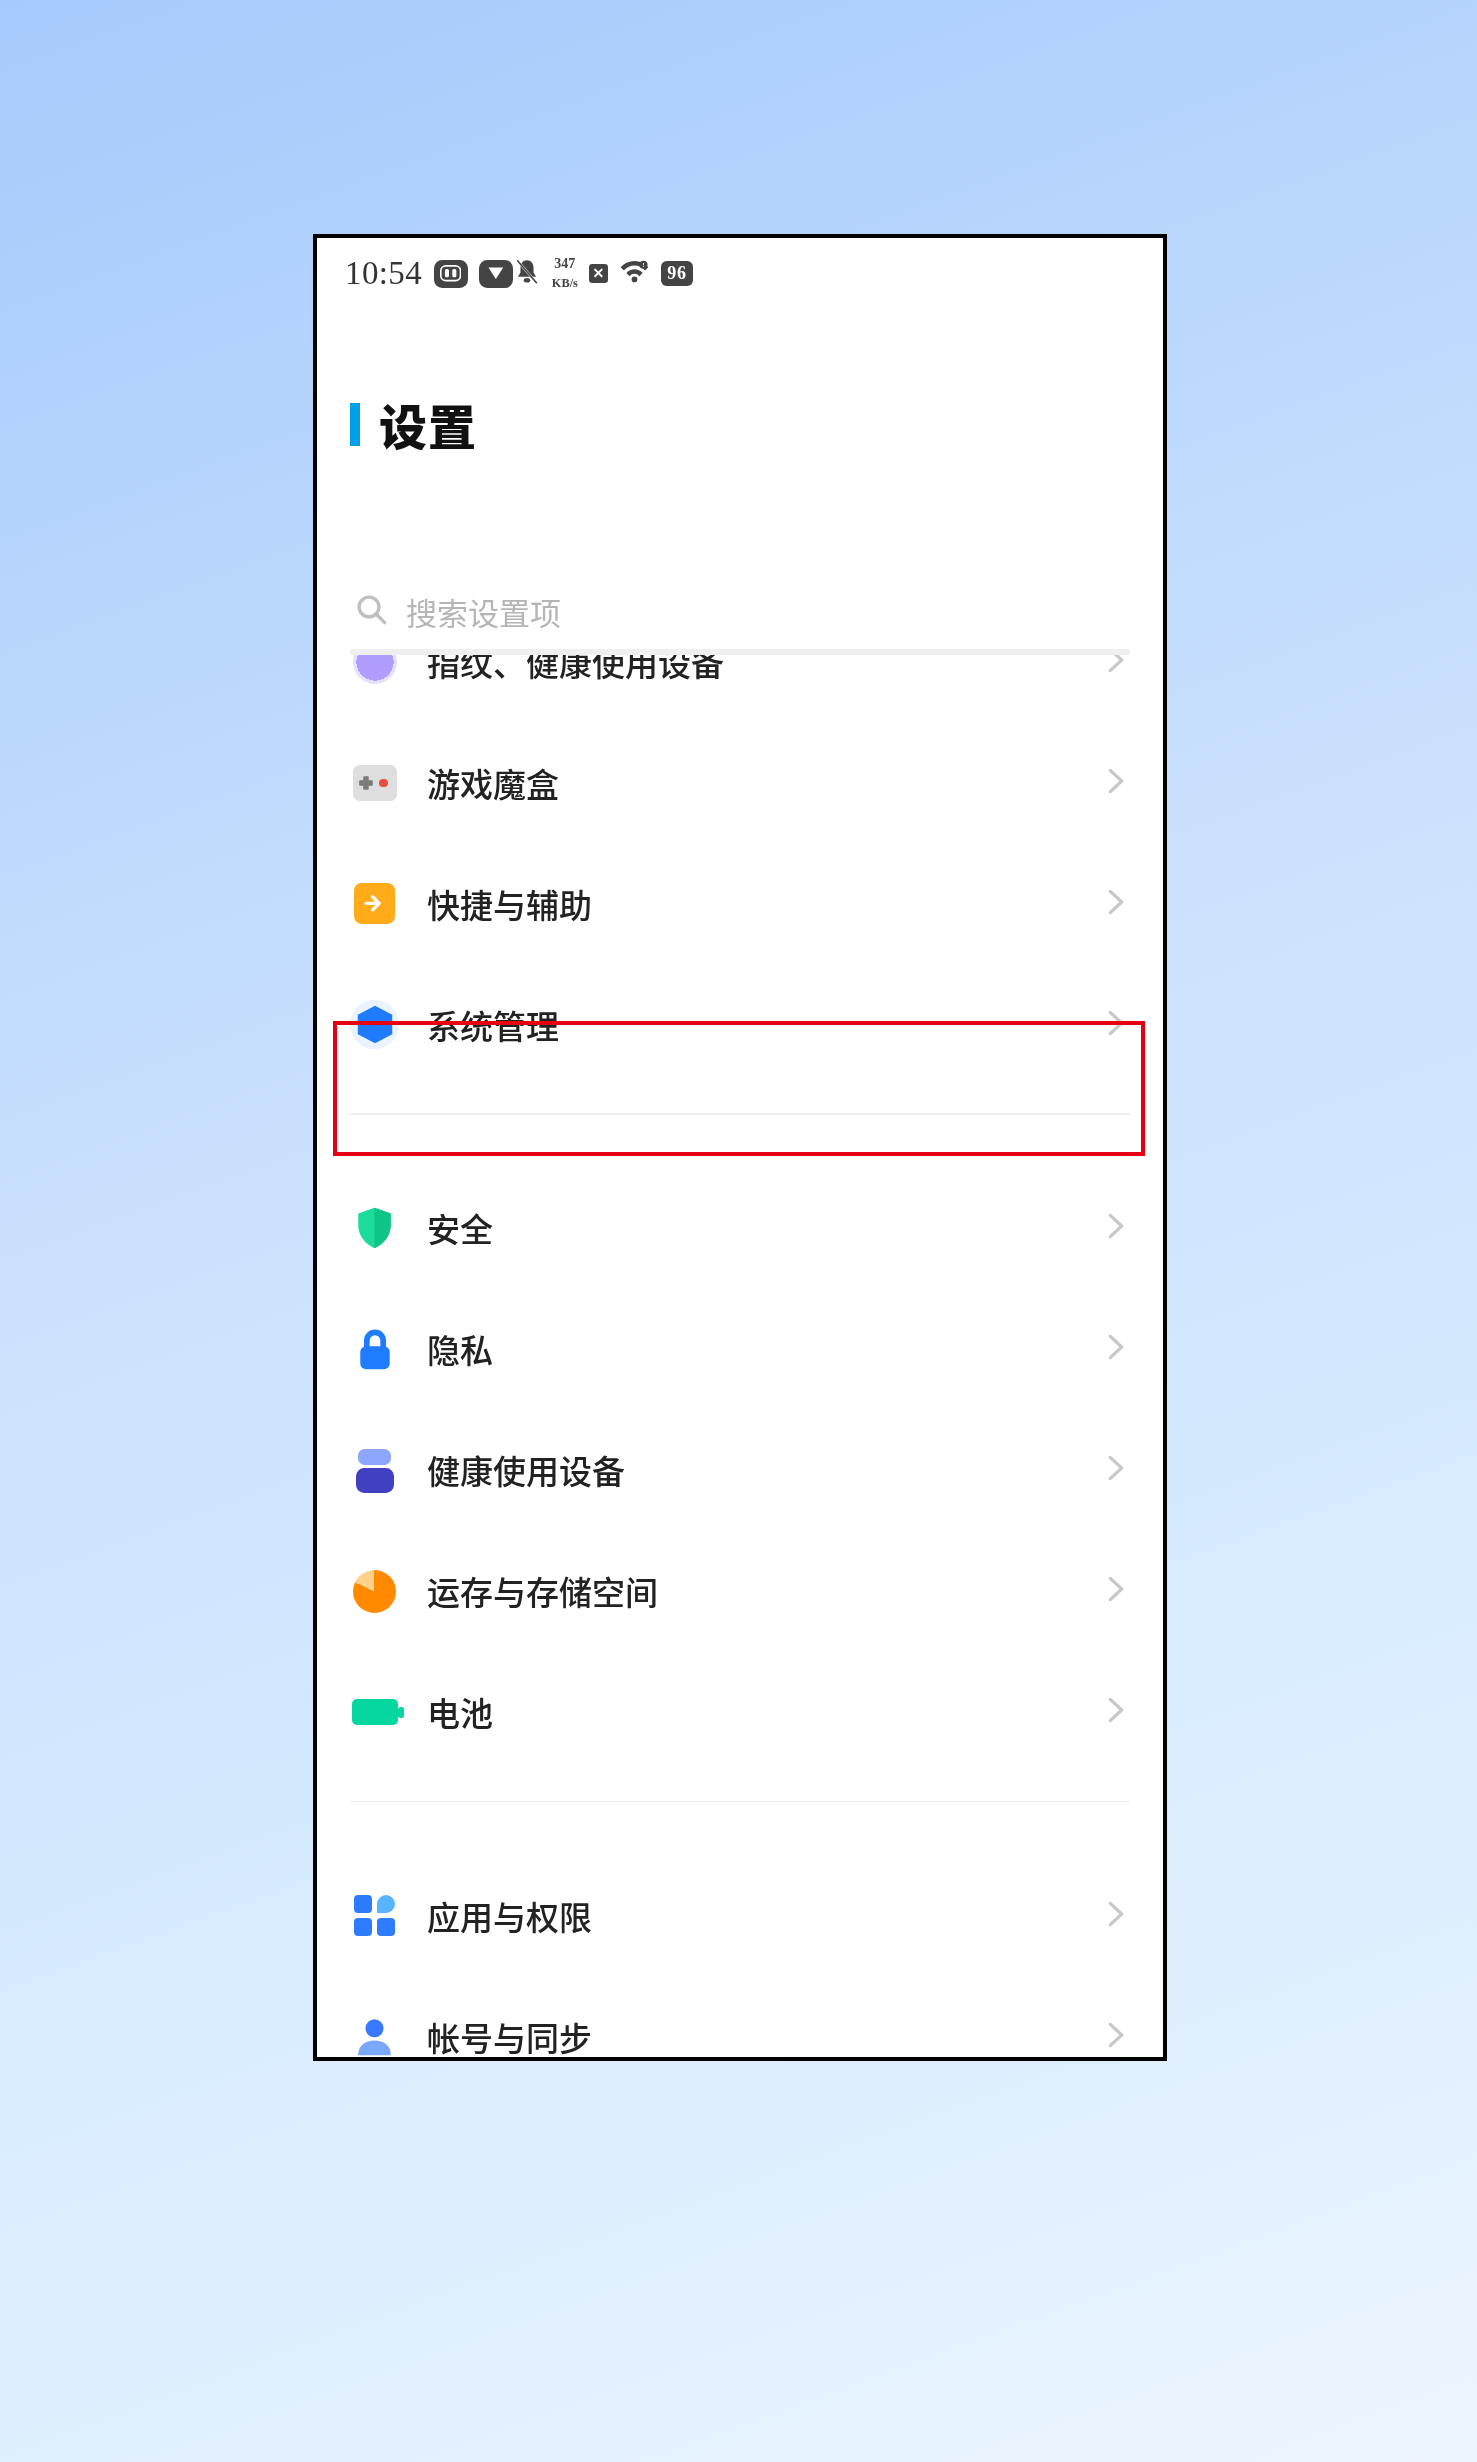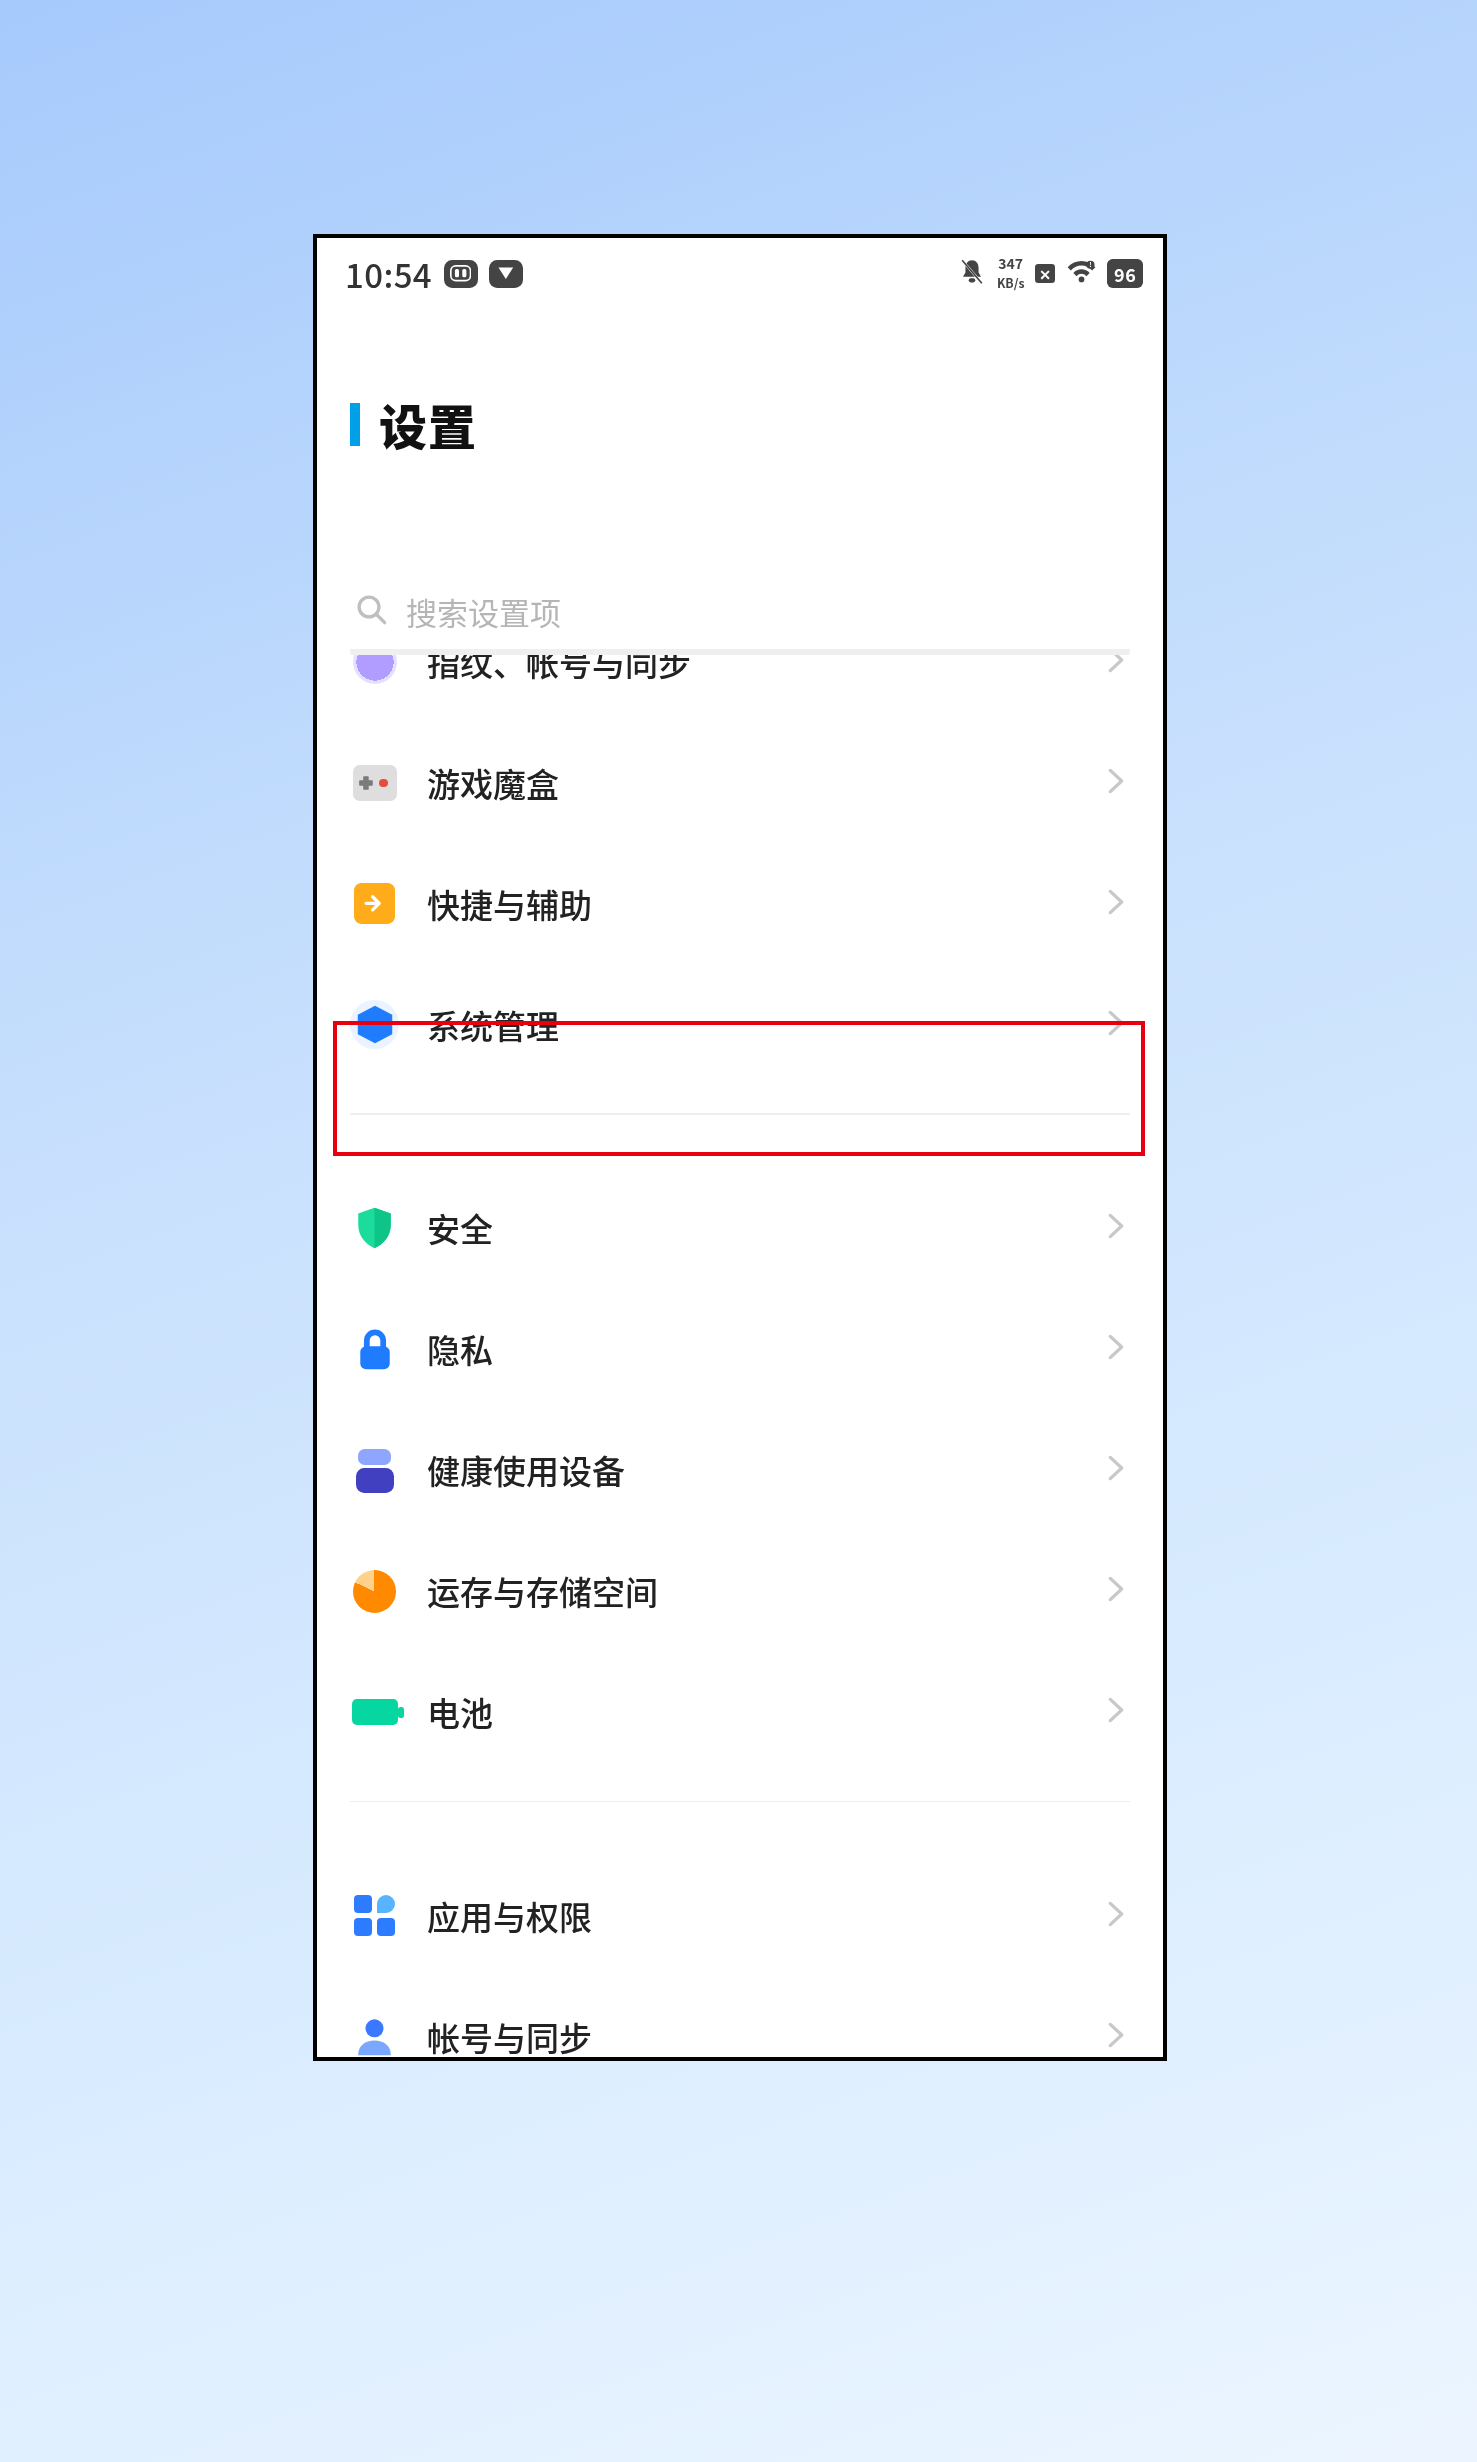--- a/index.html
+++ b/index.html
@@ -23,23 +23,23 @@
     border: 4.9px solid #000000;
     box-sizing: border-box;
     overflow: hidden;       
   }
 
   
   .status-bar {
     height: 71px;
     display: flex;
     align-items: center;
-    justify-content: space-between;
     padding: 0 19.7px 0 28px;
     color: #555;
+    font-family: Liberation Serif, serif;
   }
   .status-left {
     display: flex;
     align-items: center;
     gap: 11.5px;
   }
   .status-time {
     font-size: 33px;
     font-weight: 500;
     letter-spacing: 0.4px;
@@ -293,21 +293,21 @@
     </div>
   </div>
 
   <div class="list-area">
     <div class="list-inner">
 
       <div class="row">
         <span class="icon-slot">
           <span class="ic-round" style="background:radial-gradient(circle at 50% 50%, #b19dff 0 60%, #e6e0ff 60% 100%);"></span>
         </span>
-        <span class="label">指纹、帐号与同步</span>
+        <span class="label">指纹、健康使用设备</span>
         <span class="chev">
           <svg width="18" height="28" viewBox="0 0 22 34">
               <polyline points="4,4 18,17 4,30" fill="none" stroke="#c8c8c8" stroke-width="4" stroke-linecap="round" stroke-linejoin="round"></polyline>
             </svg>
         </span>
       </div>
 
       <div class="row">
         <span class="icon-slot">
             <span class="ic-gamebox"></span>

